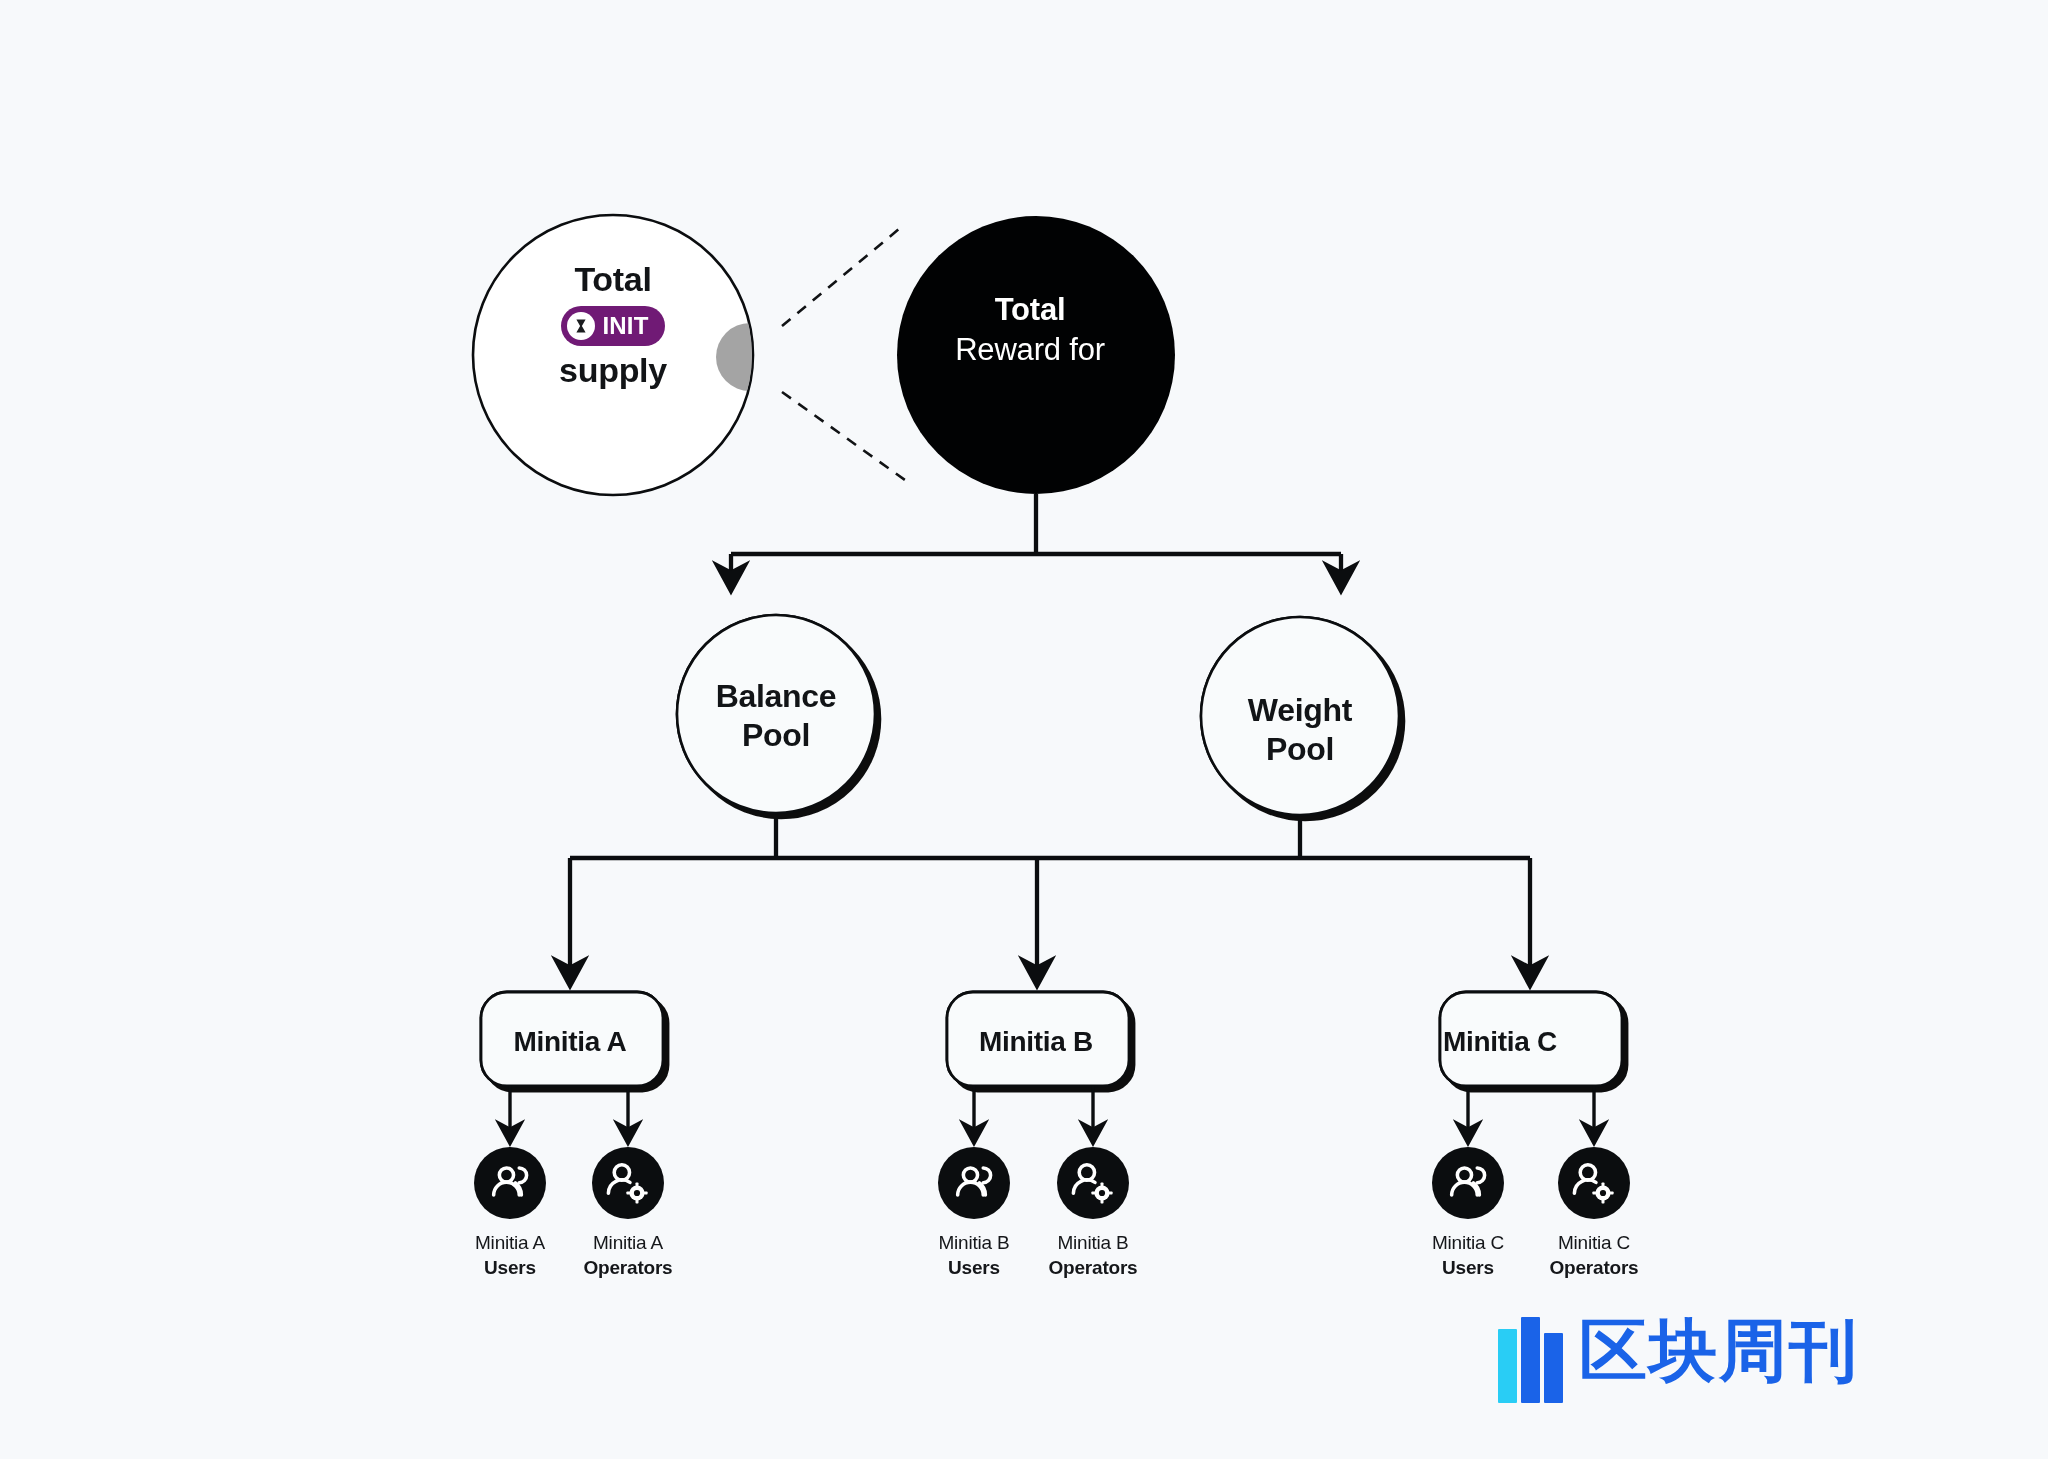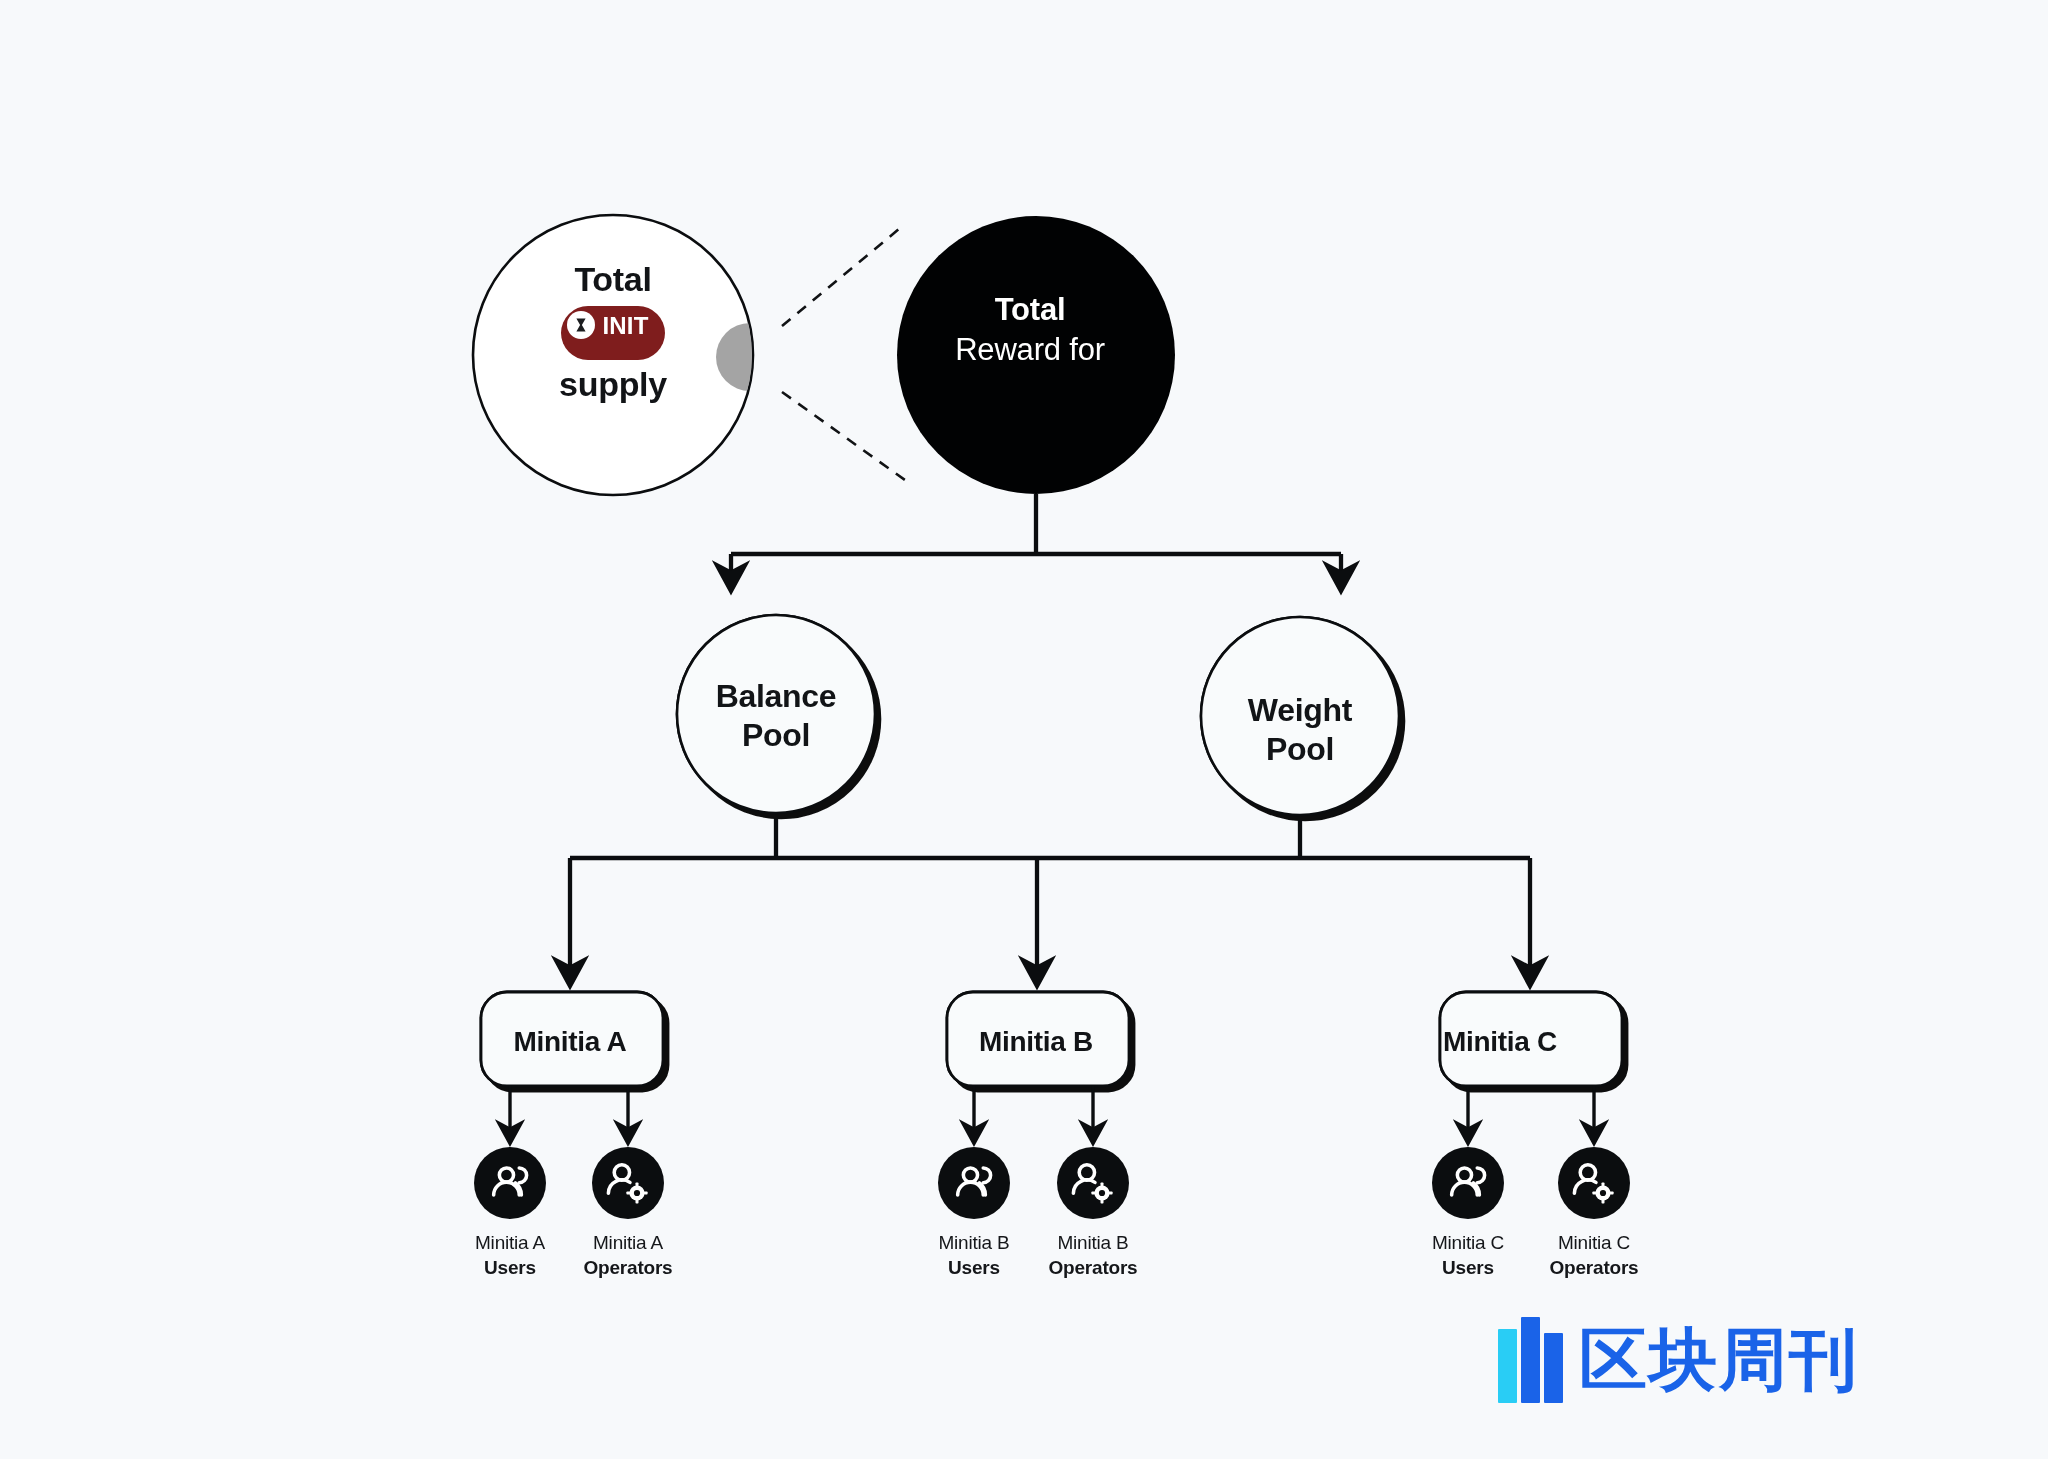--- a/index.html
+++ b/index.html
@@ -26,25 +26,25 @@
   
   .node-text{position:absolute;text-align:center;pointer-events:none;}
 
   .supply-node{
     left:508px;top:258px;width:210px;
     color:#121417;
     font-size:34px;font-weight:bold;line-height:1.25;
     letter-spacing:-0.3px;
   }
   .init-pill{
-    display:inline-flex;
+    display:inline-flex;align-items:center;
     gap:7px;
-    background:#7f1d1d;
+    background:#701a75;
     border-radius:999px;
-    padding:5px 16px 19px 6px;
+    padding:5px 16px 5px 6px;
     margin:5px 0 3px;
   }
   .init-mark{
     width:28px;height:28px;border-radius:50%;
     background:#ffffff;
     display:flex;align-items:center;justify-content:center;
   }
   .init-mark svg{display:block;}
   .init-word{
     color:#ffffff;font-size:24px;font-weight:bold;letter-spacing:0.2px;
@@ -81,21 +81,21 @@
     width:170px;
     color:#15171a;
     font-size:19px;line-height:1.32;
     letter-spacing:-0.2px;
   }
   .leaf-label .sub{font-weight:bold;display:block;}
 
   
   .watermark{
     position:absolute;left:1498px;top:1317px;
-    display:flex;align-items:center;gap:16px;
+    display:flex;gap:16px;
   }
   .wm-bars{display:flex;align-items:flex-end;gap:4px;height:86px;}
   .wm-bars i{display:block;width:19px;border-radius:1px;}
   .wm-bars i.b1{height:74px;background:#29cdf5;}
   .wm-bars i.b2{height:86px;background:#1a63e8;}
   .wm-bars i.b3{height:70px;background:#1a63e8;}
   .wm-text{
     font-size:68px;font-weight:bold;color:#1a63e8;
     letter-spacing:2px;line-height:1;
     font-family:"DejaVu Sans", sans-serif;

